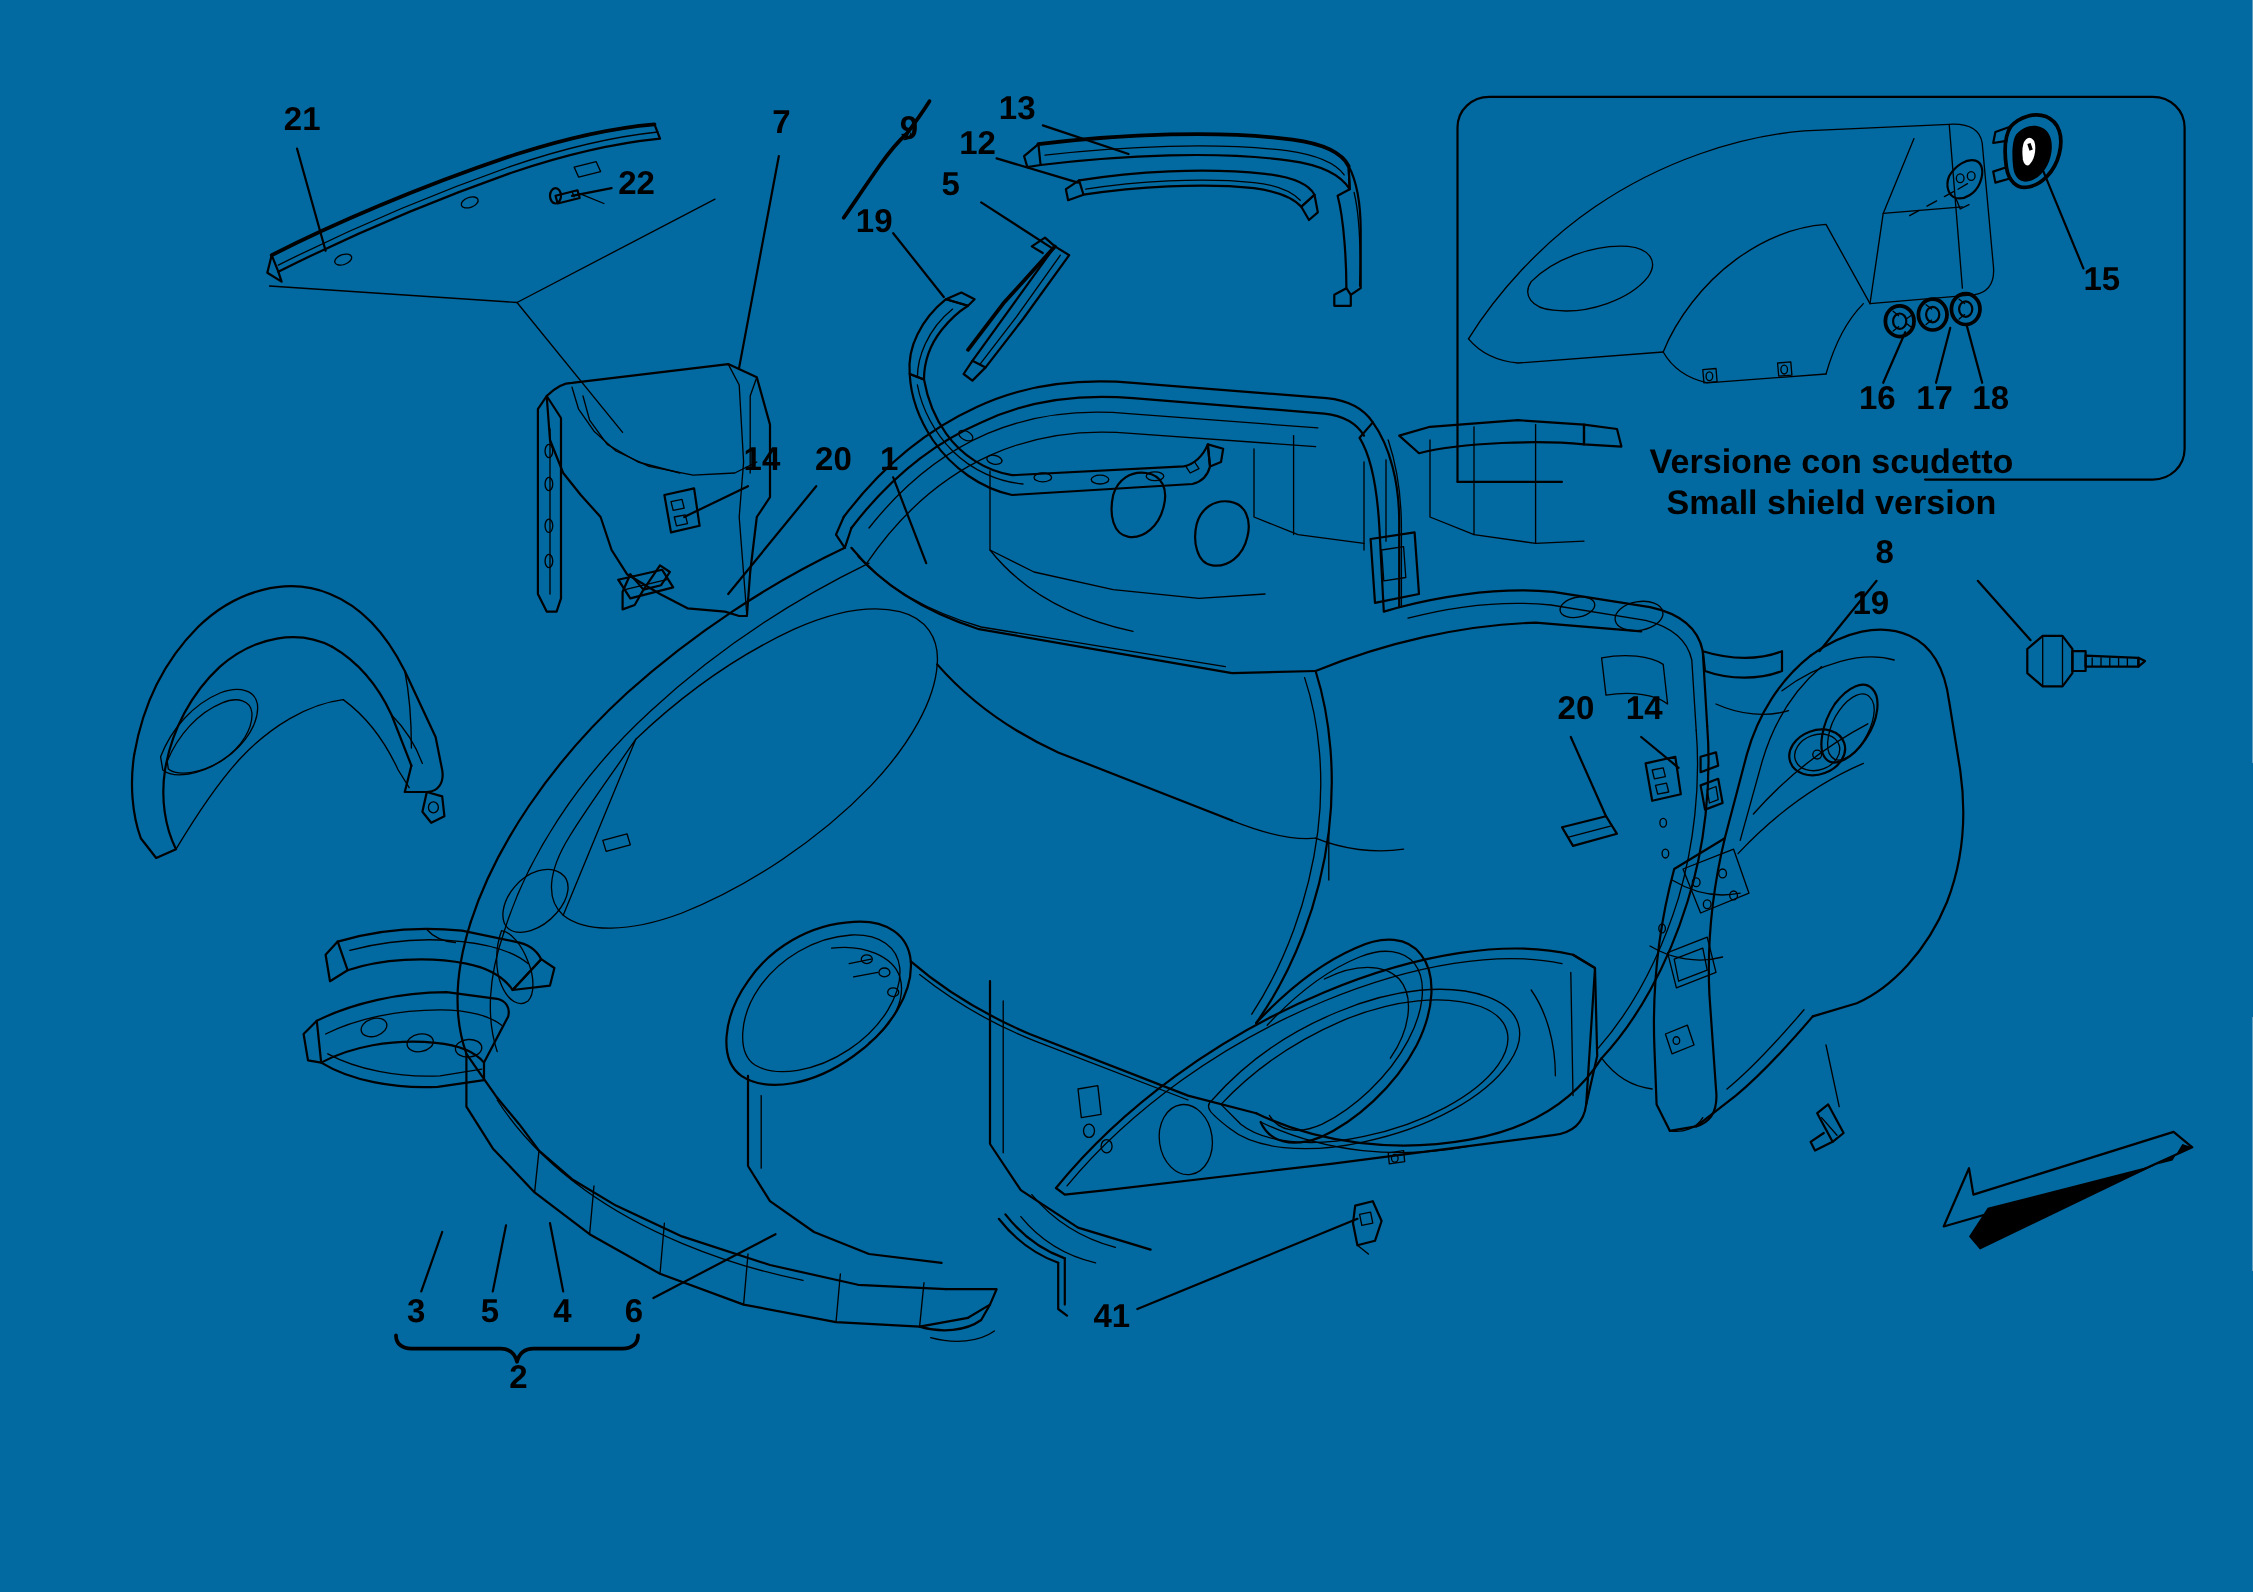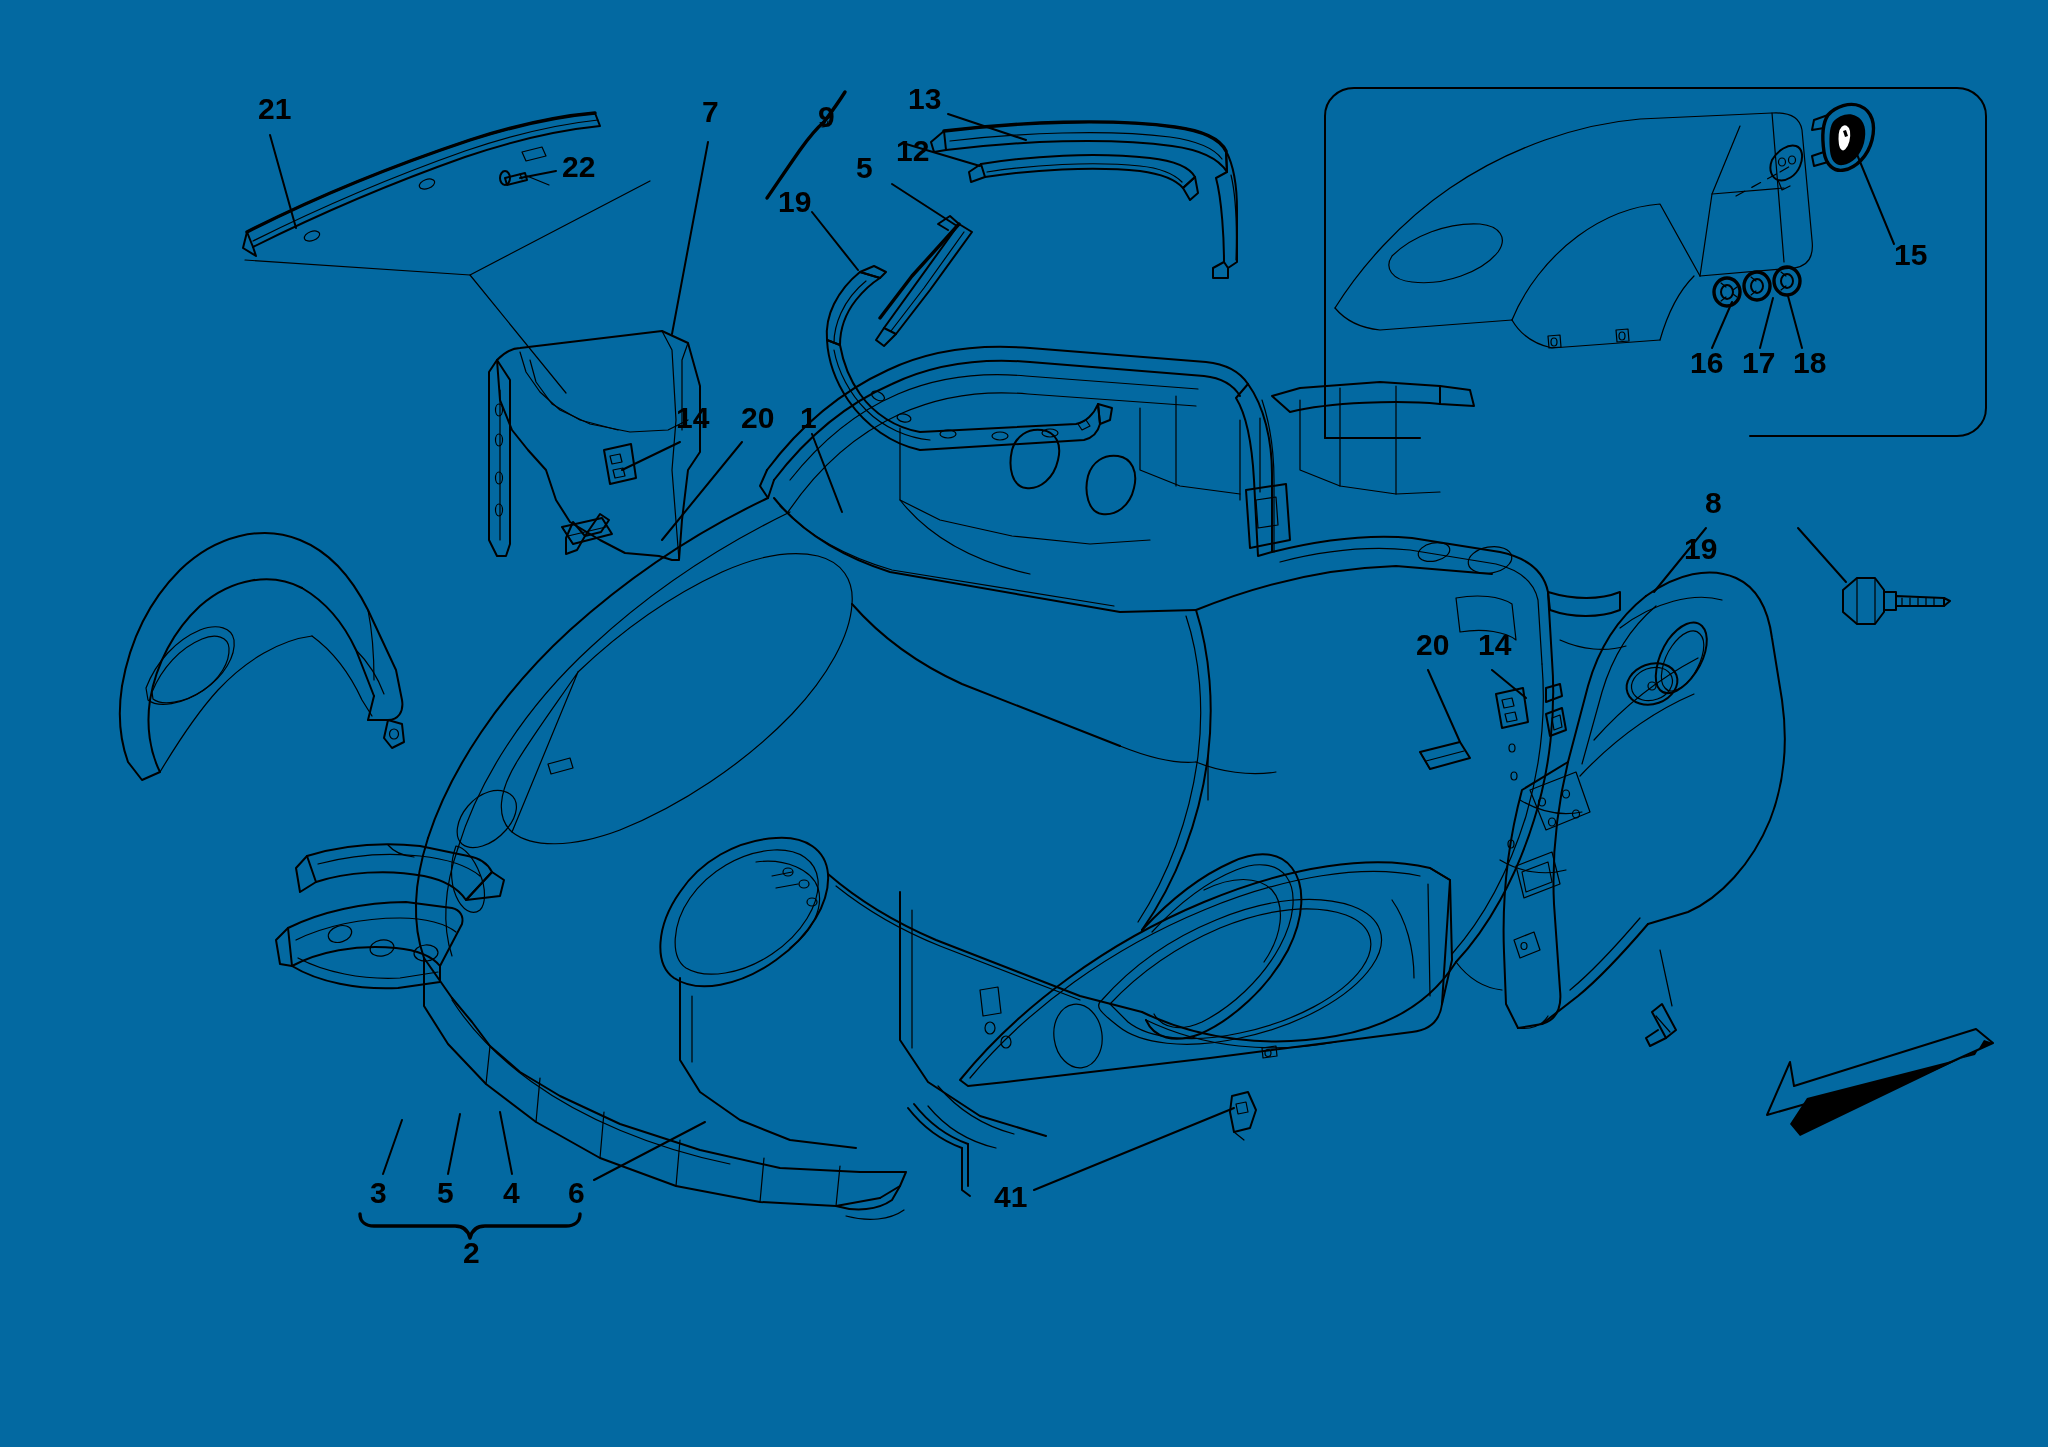--- a/index.html
+++ b/index.html
@@ -543,35 +543,39 @@
                          L1794,1086 Z"></path>
   </g>
 
 </svg>
 
 <div class="lbl" style="left:258px;top:94px;">21</div>
 <div class="lbl" style="left:562px;top:152px;">22</div>
 <div class="lbl" style="left:702px;top:97px;">7</div>
 <div class="lbl" style="left:818px;top:102px;">9</div>
 <div class="lbl" style="left:908px;top:84px;">13</div>
-<div class="lbl" style="left:896px;top:116px;margin-top:20px;">12</div>
+<div class="lbl" style="left:872px;top:116px;">12</div>
 <div class="lbl" style="left:856px;top:153px;">5</div>
 <div class="lbl" style="left:778px;top:187px;">19</div>
 <div class="lbl" style="left:676px;top:403px;">14</div>
 <div class="lbl" style="left:741px;top:403px;">20</div>
 <div class="lbl" style="left:800px;top:403px;">1</div>
 <div class="lbl" style="left:370px;top:1178px;">3</div>
 <div class="lbl" style="left:437px;top:1178px;">5</div>
 <div class="lbl" style="left:503px;top:1178px;">4</div>
 <div class="lbl" style="left:568px;top:1178px;">6</div>
 <div class="lbl" style="left:463px;top:1238px;">2</div>
 <div class="lbl" style="left:994px;top:1182px;">41</div>
 <div class="lbl" style="left:1416px;top:630px;">20</div>
 <div class="lbl" style="left:1478px;top:630px;">14</div>
 <div class="lbl" style="left:1705px;top:488px;">8</div>
 <div class="lbl" style="left:1684px;top:488px;margin-top:46px;">19</div>
 <div class="lbl" style="left:1894px;top:240px;">15</div>
 <div class="lbl" style="left:1690px;top:348px;text-align:center;">16</div>
 <div class="lbl" style="left:1742px;top:348px;">17</div>
 <div class="lbl" style="left:1793px;top:348px;">18</div>
 
-
+<div class="caption" style="left:1420px;top:402px;width:490px;">
+  <div>Versione con scudetto</div>
+  <div>Small shield version</div>
 </div>
 
+</div>
+
 </body></html>

